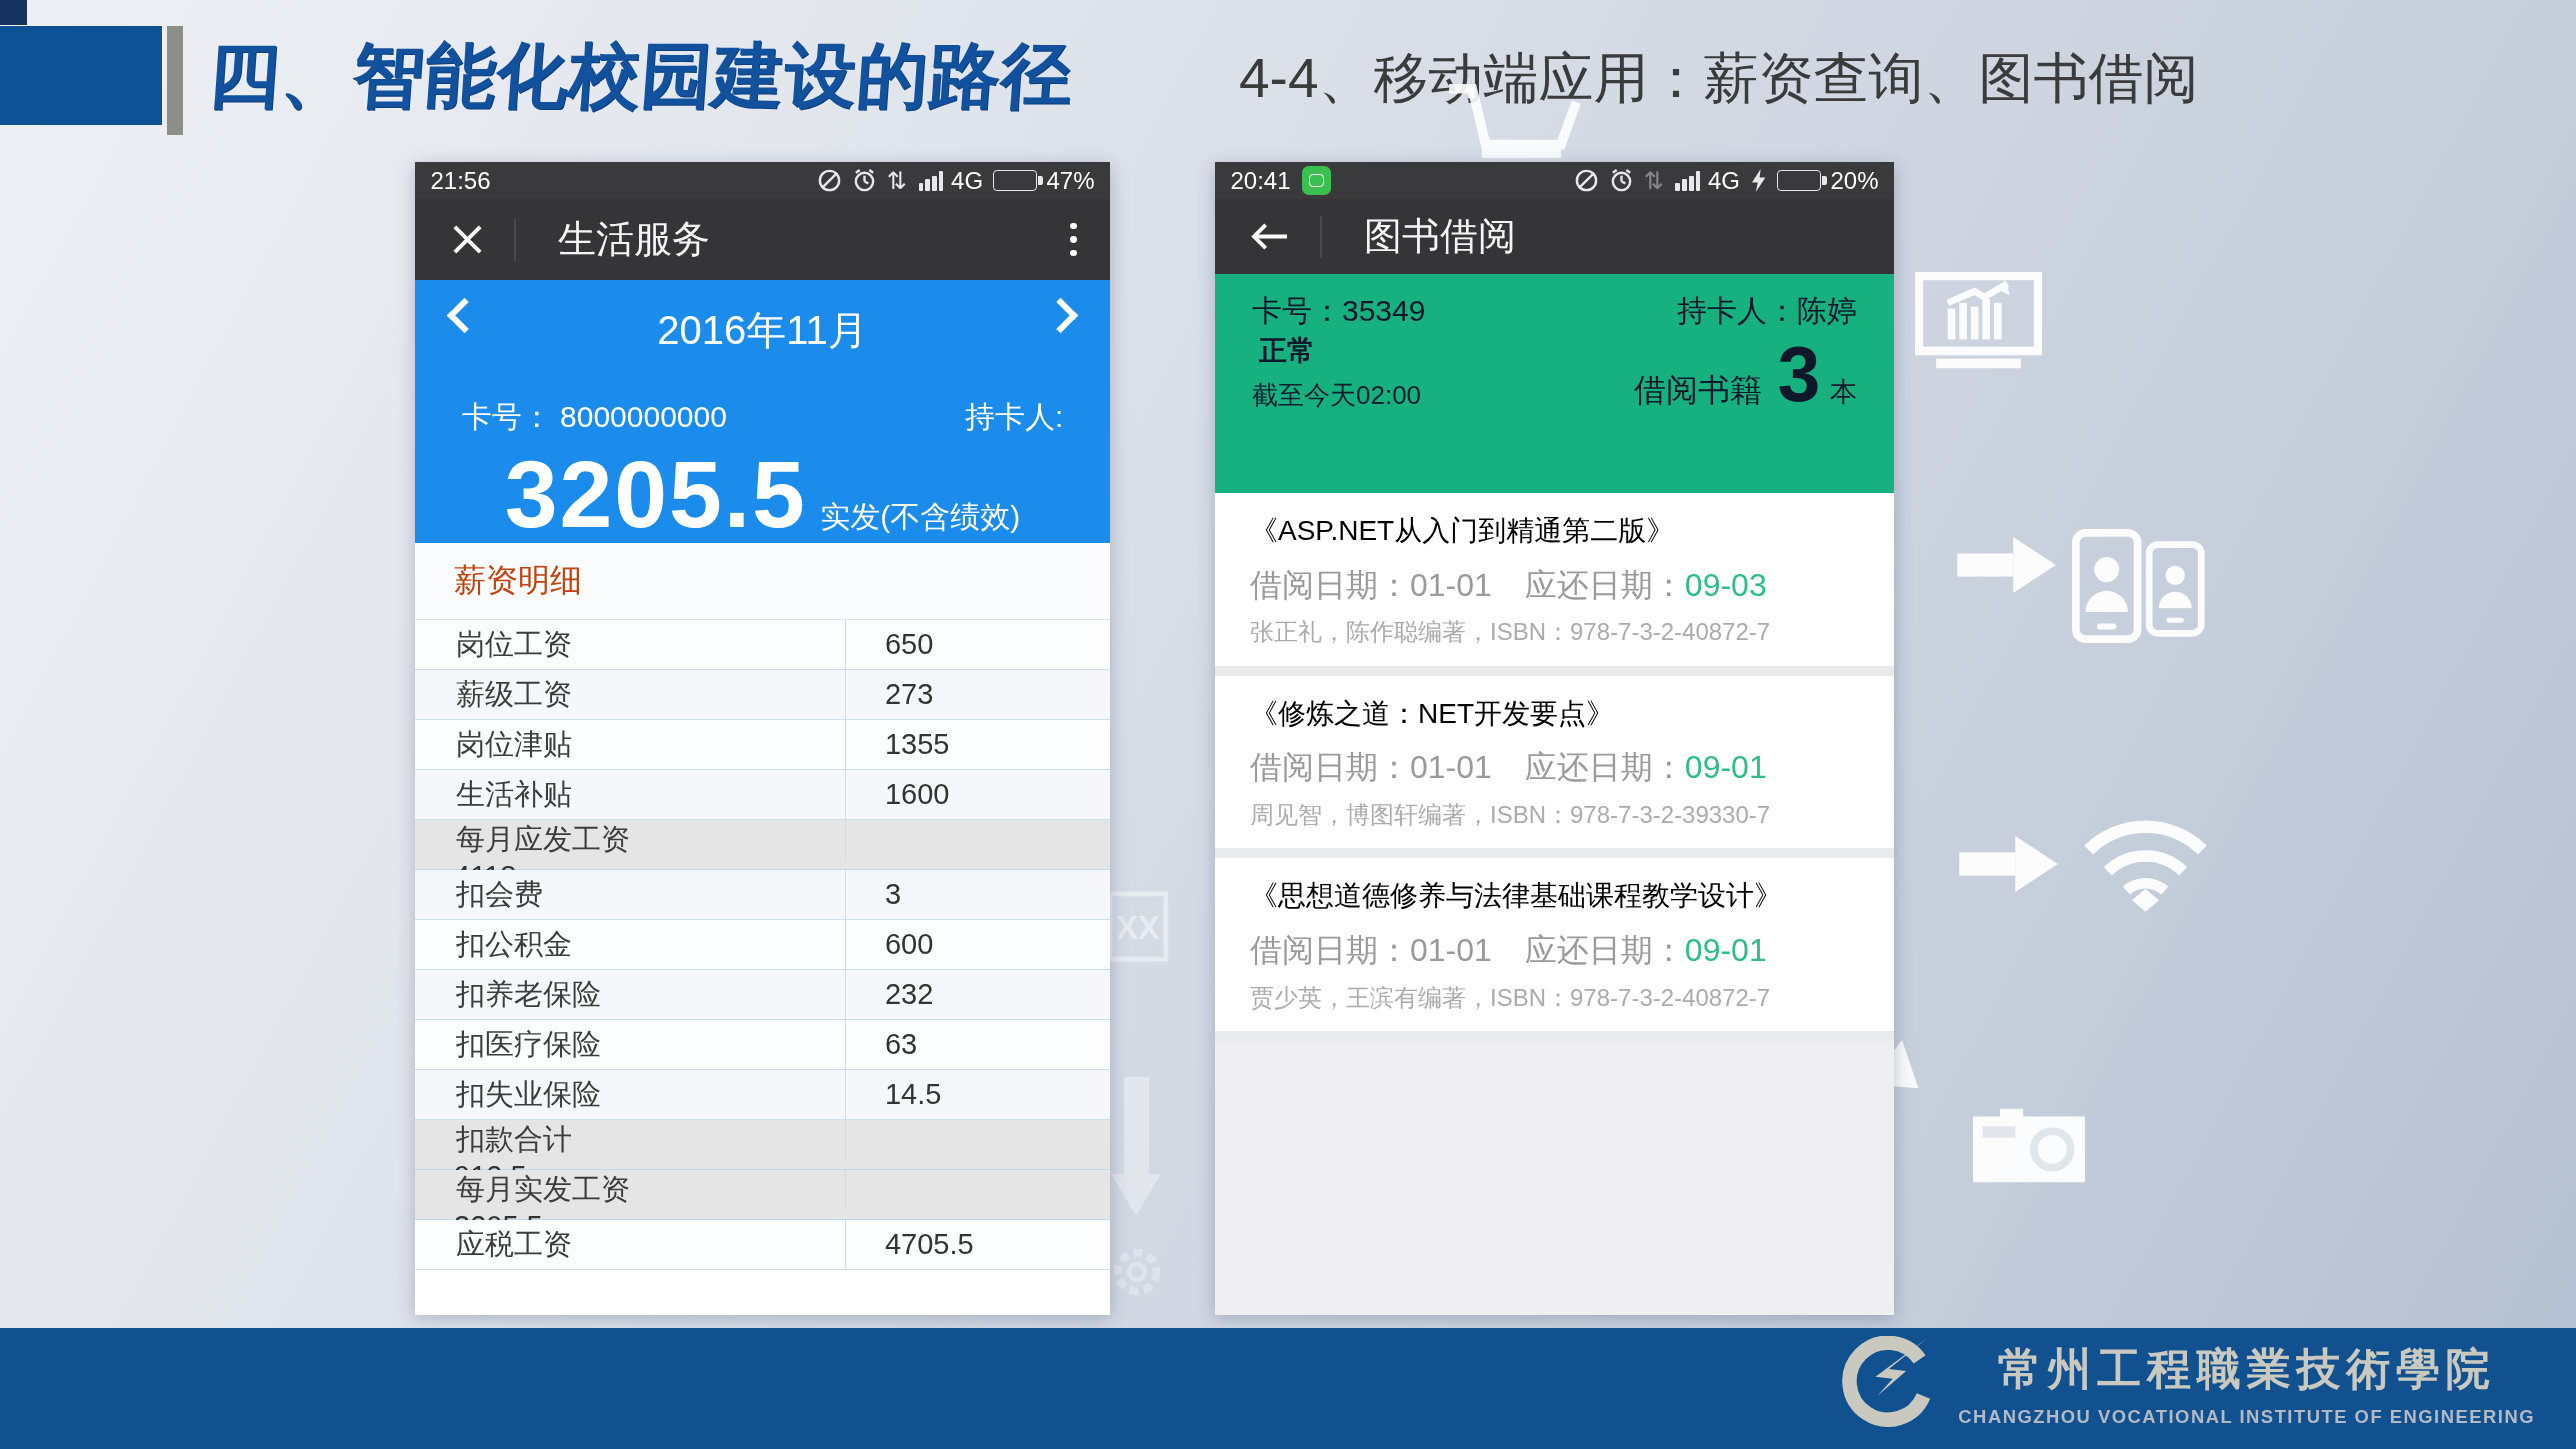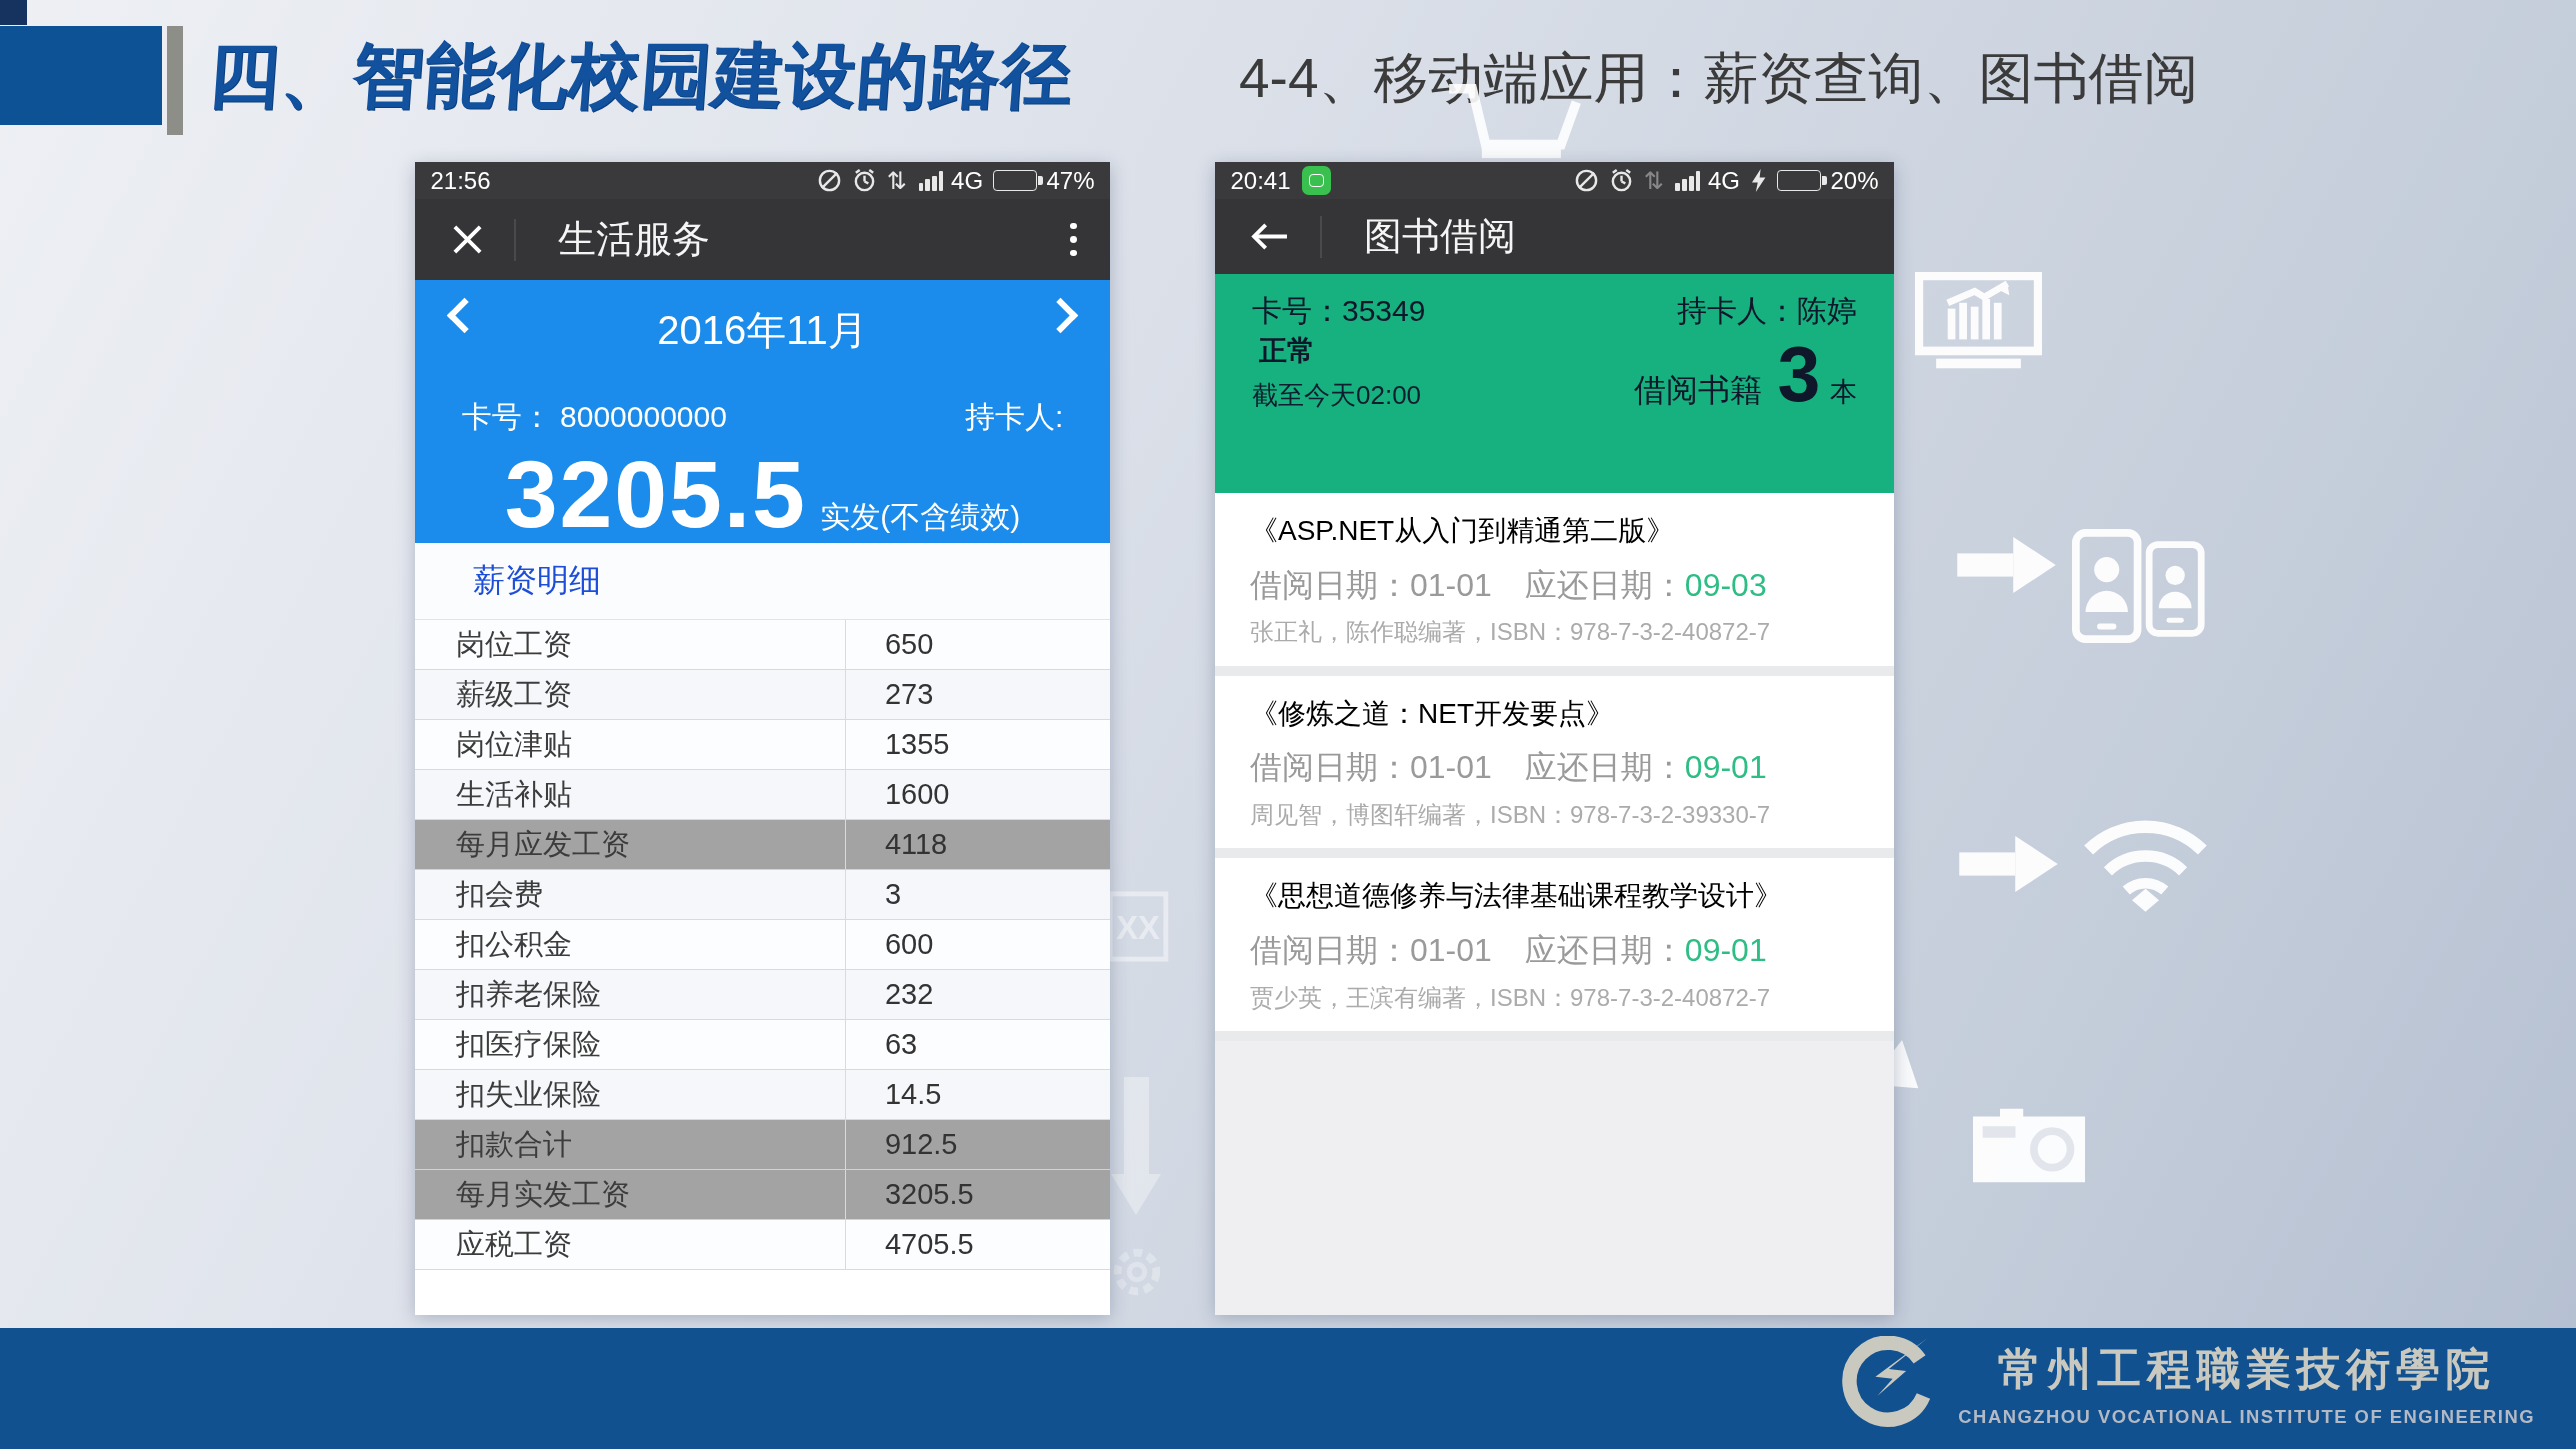--- a/index.html
+++ b/index.html
@@ -65,25 +65,25 @@
   .month{flex:1;text-align:center;font-size:40px;}
   .chev{width:25px;height:25px;border-left:6.8px solid #fff;border-bottom:6.8px solid #fff;}
   .chev.prev{transform:rotate(45deg);}
   .chev.next{transform:rotate(-135deg);}
   .card-row{display:flex;justify-content:space-between;padding:39px 9.7px 0;font-size:30px;}
   .amount-row{display:flex;align-items:baseline;justify-content:center;margin-top:1.9px;}
   .amount{font-size:95px;font-weight:bold;letter-spacing:1.9px;}
   .amount-note{font-size:30px;margin-left:13.5px;}
 
   .detail-head{height:77px;background:#fbfcfd;border-bottom:1.9px solid #dde4ea;display:flex;
-               align-items:center;padding-left:58px;font-size:32px;color:#1d4ed8;flex:0 0 auto;}
+               align-items:center;padding-left:39px;font-size:32px;color:#c2410c;flex:0 0 auto;}
   .trow{display:flex;height:50px;border-bottom:1.9px solid #ccdeed;font-size:29px;color:#3c3c3c;
         background:#fcfdfe;flex:0 0 auto;}
   .trow:nth-child(even){background:#f5f7fa;}
-  .trow.hl{background:#a3a3a3;border-color:#bed9ea;}
+  .trow.hl{background:#e5e5e5;border-color:#bed9ea;flex-direction:column;}
   .tlabel{width:62%;display:flex;align-items:center;padding-left:41px;border-right:1.9px solid #ccdeed;}
   .tvalue{flex:1;display:flex;align-items:center;padding-left:39px;color:#333;}
   .phone-foot{flex:1;background:#fff;}
 
   
   .green-card{height:219px;background:#17b07f;color:#0f172a;flex:0 0 auto;padding:17px 37px 25px;
               display:flex;flex-direction:column;}
   .gtop{display:flex;justify-content:space-between;font-size:30px;}
   .gbottom{display:flex;justify-content:space-between;align-items:flex-end;}
   .gstatus b{display:block;font-size:28px;margin-left:7px;}

